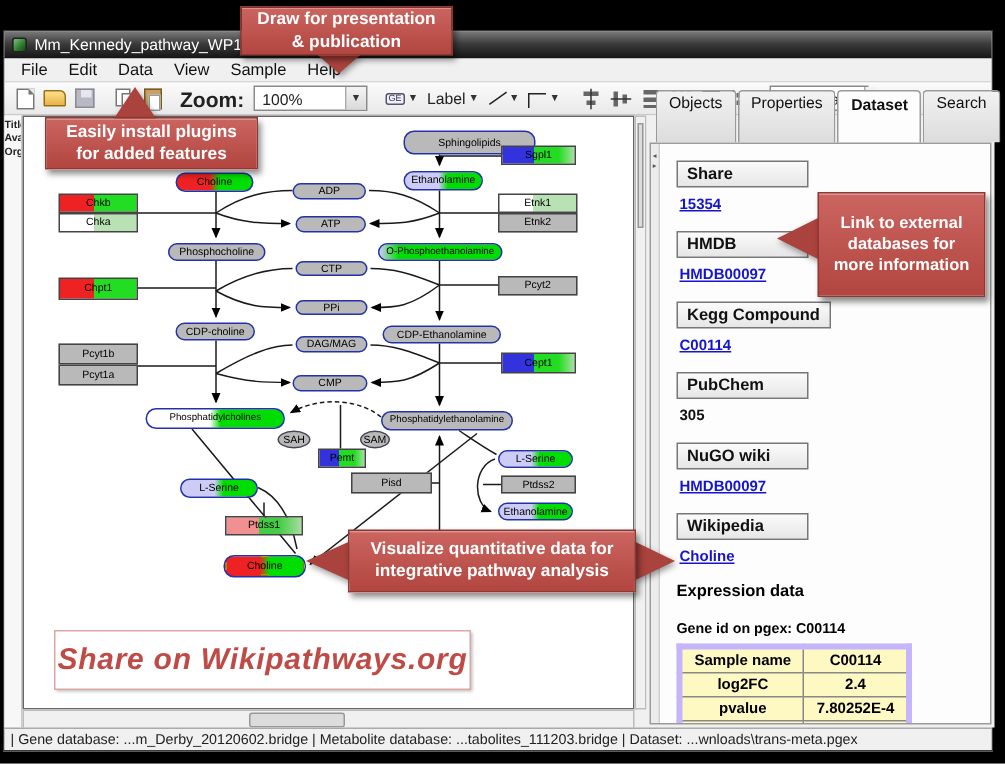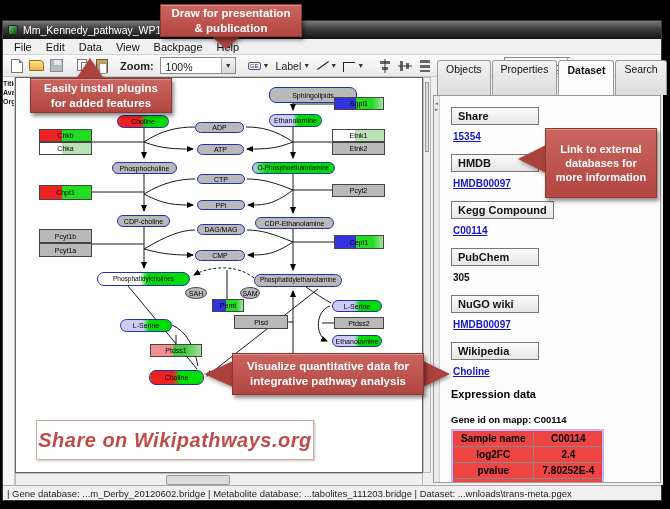--- a/index.html
+++ b/index.html
@@ -25,21 +25,21 @@
   .icon-new { width:12px; height:14px; background:#fff; border:1px solid #777; position:relative; }
   .icon-new:after{content:"";position:absolute;right:-1px;top:-1px;border-left:4px solid #777;border-top:4px solid #e9e9e9;}
   .icon-open { width:15px; height:11px; background:linear-gradient(180deg,#ffe08a,#e8b34b); border:1px solid #96700f; border-radius:1px 4px 1px 1px; }
   .icon-save { width:13px; height:13px; background:#b9b9c4; border:1px solid #8a8a95; position:relative; }
   .icon-save:after{content:"";position:absolute;left:3px;top:0;width:7px;height:5px;background:#e6e6ee;}
   .icon-copy { width:13px; height:13px; position:relative; }
   .icon-copy:before,.icon-copy:after{content:"";position:absolute;width:8px;height:10px;background:#fff;border:1px solid #777;}
   .icon-copy:before{left:0;top:0;} .icon-copy:after{left:4px;top:3px;}
   .icon-paste { width:12px; height:14px; background:#c9a063; border:1px solid #7a5a23; position:relative; }
   .icon-paste:after{content:"";position:absolute;left:2px;top:3px;width:6px;height:9px;background:#fff;border:1px solid #999;}
-  #zoom-label { margin-left:8px; font-weight:bold; font-size:11px; }
+  #zoom-label { margin-left:8px; font-weight:bold; font-size:14px; }
   .combo { height:17px; background:#fff; border:1px solid #8a8a8a; display:flex; align-items:flex-end; font-size:10.5px;
     padding-left:5px; justify-content:space-between; }
   .combo .caret { width:14px; height:100%; display:flex; align-items:center; justify-content:center;
     background:linear-gradient(180deg,#f4f4f4,#d9d9d9); border-left:1px solid #aaa; font-size:7px; color:#333; }
   #zoom-combo { width:76px; margin-left:4px; }
   #vis-combo { width:66px; margin-left:8px; }
   .mini-caret { font-size:7px; color:#333; margin-left:2px; }
   .dn-glyph { width:13px; height:8px; border:1px solid #556; border-radius:2px; background:#eef; font-size:6px; text-align:center; line-height:7px; color:#334; }
   .line-glyph { width:12px; height:12px; position:relative; }
   .line-glyph:after{content:"";position:absolute;left:0;top:5px;width:14px;height:1px;background:#222;transform:rotate(-35deg);}
@@ -88,21 +88,21 @@
   #panel-splitter { position:absolute; left:0; top:0; bottom:0; width:6px; background:#ececec; border-right:1px solid #cfcfcf; }
   #panel-splitter:before { content:"◂\A▸"; white-space:pre; font-size:5px; color:#555; display:block; margin-top:4px; text-align:center; }
   #bp-content { position:absolute; left:7px; right:0; top:0; bottom:0; padding:10px 8px 4px 10px; overflow:hidden; }
   .bp-section { margin-bottom:11px; }
   .bp-header { display:inline-block; min-width:88px; border:1px solid #777; background:linear-gradient(180deg,#fbfbfb,#e6e6e6);
     font-weight:bold; font-size:11px; color:#111; padding:2px 6px; }
   .bp-value { margin:6px 0 0 2px; font-size:10px; font-weight:bold; color:#111; }
   .bp-value a { color:#1515cc; text-decoration:underline; }
   #expr-title { font-weight:bold; font-size:11px; margin:4px 0 14px 0; color:#000; }
   #mapp-line { font-weight:bold; font-size:9.5px; margin-bottom:4px; color:#000; }
-  #expr-table { border-collapse:collapse; border:2px solid #c4b5fd; background:#ef4444; }
+  #expr-table { border-collapse:collapse; border:4px solid #c4b5fd; background:#fef9c3; }
   #expr-table td { border:1px solid #888; font-size:10px; font-weight:bold; text-align:center; padding:2px 8px; min-width:52px; color:#000; }
 
   
   #statusbar { position:absolute; left:0; right:0; bottom:0; height:15px; background:#f0f0f0; border-top:1px solid #aaa;
     font-size:9.5px; color:#222; display:flex; align-items:center; padding-left:4px; white-space:nowrap; overflow:hidden; }
 
   
   .banner { position:absolute; z-index:50; background:linear-gradient(180deg,#cb6560,#b2453f);
     border:1px solid #8e3733; color:#fff; font-weight:bold; font-size:11.5px; text-align:center;
     display:flex; align-items:center; justify-content:center; line-height:1.3;
@@ -130,21 +130,21 @@
     <div id="titlebar">
       <div id="app-icon"></div>
       <span>Mm_Kennedy_pathway_WP1771_45176.gp</span>
     </div>
 
     <div id="menubar">
         <span class="menu-item">File</span>
         <span class="menu-item">Edit</span>
         <span class="menu-item">Data</span>
         <span class="menu-item">View</span>
-        <span class="menu-item">Backpage</span>
+        <span class="menu-item">Sample</span>
         <span class="menu-item">Help</span>
       </div>
 
     <div id="toolbar">
       <div class="tbtn">
           <div class="icon-new"></div>
         </div>
       <div class="tbtn">
           <div class="icon-open"></div>
         </div>
@@ -341,21 +341,21 @@
           <div id="bp-content">
             <div id="bp-sections">
                 <div class="bp-section"><div class="bp-header">Share</div><div class="bp-value"><a href="#">15354</a></div></div>
                 <div class="bp-section"><div class="bp-header">HMDB</div><div class="bp-value"><a href="#">HMDB00097</a></div></div>
                 <div class="bp-section"><div class="bp-header">Kegg Compound</div><div class="bp-value"><a href="#">C00114</a></div></div>
                 <div class="bp-section"><div class="bp-header">PubChem</div><div class="bp-value">305</div></div>
                 <div class="bp-section"><div class="bp-header">NuGO wiki</div><div class="bp-value"><a href="#">HMDB00097</a></div></div>
                 <div class="bp-section"><div class="bp-header">Wikipedia</div><div class="bp-value"><a href="#">Choline</a></div></div>
               </div>
             <div id="expr-title">Expression data</div>
-            <div id="mapp-line">Gene id on mapp: C00114</div>
+            <div id="mapp-line">Gene id on pgex: C00114</div>
             <table id="expr-table">
                 <tbody>
                   <tr>
                     <td>Sample name</td>
                     <td>C00114</td>
                   </tr>
                   <tr>
                     <td>log2FC</td>
                     <td>2.4</td>
                   </tr>

